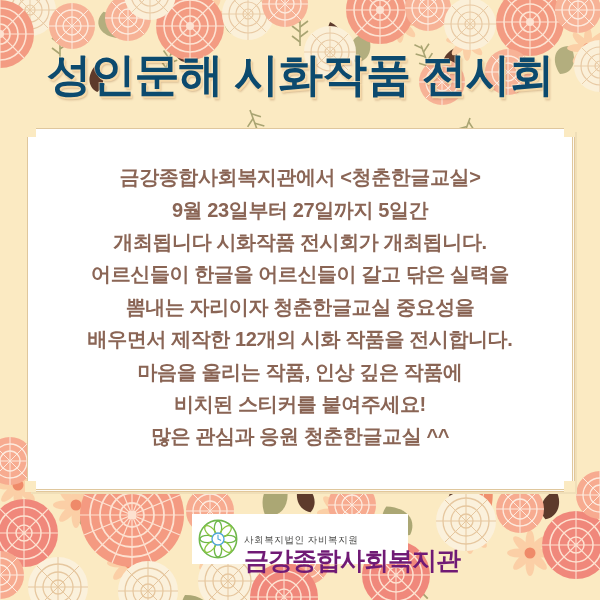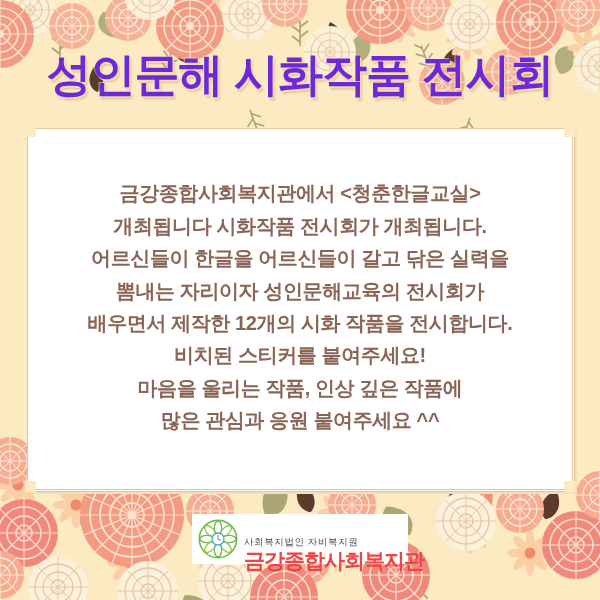--- a/index.html
+++ b/index.html
@@ -21,21 +21,21 @@
   #floral-top svg,#floral-bottom svg{display:block;width:100%;height:100%;}
 
   
   #title-band{
     position:absolute;left:0;top:40px;width:600px;height:70px;
     display:flex;align-items:center;justify-content:center;
     z-index:5;
   }
   #poster-title{
     font-size:45px;font-weight:bold;letter-spacing:-1px;
-    color:#6d28d9;
+    color:#0c4a6e;
     white-space:nowrap;
     text-shadow:
        1.5px 1.5px 0 #f6d9a8,
       -1px -1px 0 rgba(255,240,210,.55),
        2px 3px 2px rgba(120,50,10,.25);
     font-family:"Liberation Sans","DejaVu Sans",sans-serif;
   }
 
   
   #content-card{
@@ -86,21 +86,21 @@
     z-index:7;
   }
   #logo-mark{width:40px;height:40px;flex:0 0 40px;margin-right:6px;}
   #logo-mark svg{display:block;width:40px;height:40px;}
   #logo-text{display:flex;flex-direction:column;justify-content:center;margin-top:29px;}
   #logo-sub{
     font-size:9.5px;color:#4a4a48;letter-spacing:0.6px;
     margin-bottom:1px;white-space:nowrap;font-weight:normal;
   }
   #logo-main{
-    font-size:21px;font-weight:bold;color:#ef4444;letter-spacing:-1px;
+    font-size:25px;font-weight:bold;color:#701a75;letter-spacing:-1px;
     white-space:nowrap;line-height:1;
   }
 </style>
 </head>
 <body>
 
 <div id="poster">
 
   <div class="floral-layer" id="floral-top">
     <svg viewBox="0 0 600 140" preserveAspectRatio="none" xmlns="http://www.w3.org/2000/svg">
@@ -319,27 +319,28 @@
     <div class="card-shadow"></div>
     <div class="card-outer"></div>
     <div class="card-inner">
       <span class="card-notch notch-tl"></span>
       <span class="card-notch notch-tr"></span>
       <span class="card-notch notch-bl"></span>
       <span class="card-notch notch-br"></span>
 
       <div id="body-text">
         <div class="body-line">금강종합사회복지관에서 &lt;청춘한글교실&gt;</div>
+        <div class="body-line">9월 23일부터 27일까지 5일간</div>
         <div class="body-line">개최됩니다 시화작품 전시회가 개최됩니다.</div>
         <div class="body-line">어르신들이 한글을 어르신들이 갈고 닦은 실력을</div>
-        <div class="body-line">뽐내는 자리이자 성인문해교육의 전시회가</div>
+        <div class="body-line">뽐내는 자리이자 청춘한글교실 중요성을</div>
         <div class="body-line">배우면서 제작한 12개의 시화 작품을 전시합니다.</div>
+        <div class="body-line">마음을 울리는 작품, 인상 깊은 작품에</div>
         <div class="body-line">비치된 스티커를 붙여주세요!</div>
-        <div class="body-line">마음을 울리는 작품, 인상 깊은 작품에</div>
-        <div class="body-line">많은 관심과 응원 붙여주세요 ^^</div>
+        <div class="body-line">많은 관심과 응원 청춘한글교실 ^^</div>
       </div>
     </div>
   </div>
 
   <div id="logo-box">
     <div id="logo-mark">
       <svg viewBox="0 0 60 60" xmlns="http://www.w3.org/2000/svg">
         <circle cx="30" cy="30" r="28" fill="none" stroke="#6fb84b" stroke-width="2.4"></circle>
         <g stroke="#6fb84b" stroke-width="2" fill="none">
           <ellipse cx="30" cy="14" rx="5.5" ry="11"></ellipse>

